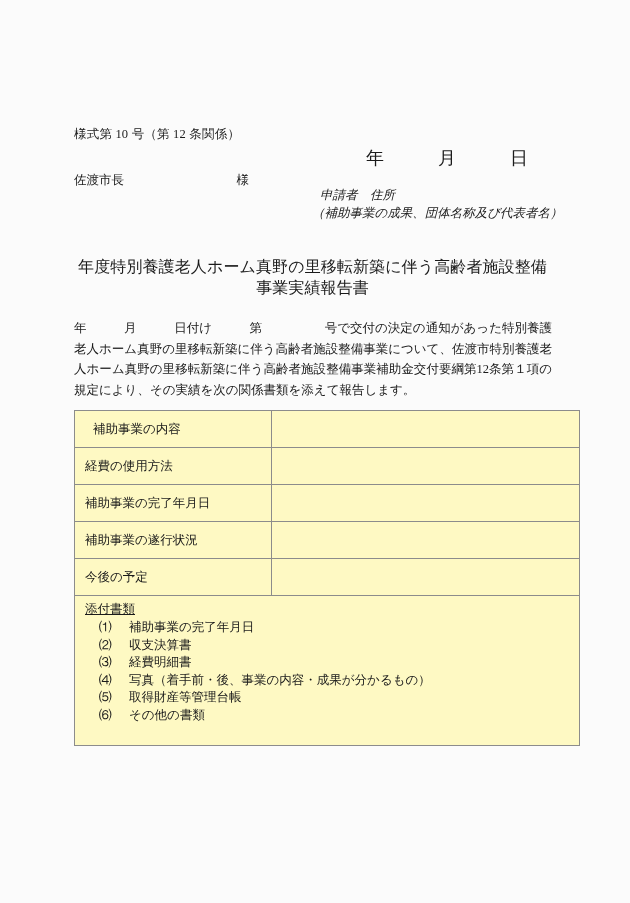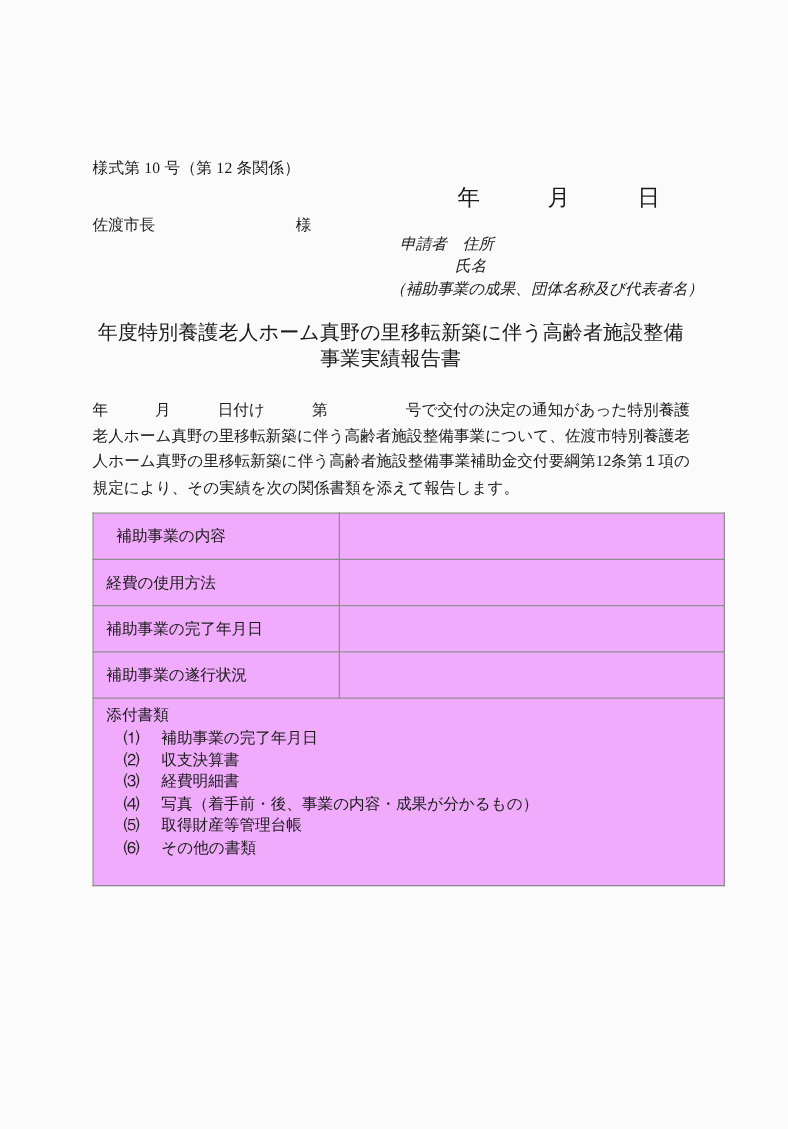--- a/index.html
+++ b/index.html
@@ -101,21 +101,21 @@
     top: 362px;
     width: 477px;
     border-collapse: collapse;
     table-layout: fixed;
     font-size: 12.5px;
   }
   .form-table td {
     border: 1px solid #8c8c8c;
     vertical-align: middle;
     padding: 0;
-    background: #f0abfc;
+    background: #fef9c3;
   }
   .form-table td.label {
     width: 170px;
     padding: 6px 8px 6px 10px;
     line-height: 18px;
   }
   .form-table tr.first-row td.label {
     padding-left: 18px;
   }
   .form-table td.value {
@@ -128,20 +128,21 @@
   
   .attach-cell {
     padding: 5px 8px 12px 10px !important;
     vertical-align: top !important;
     height: 132px;
   }
   .attach-title {
     font-size: 12.5px;
     line-height: 17px;
     margin: 0 0 1px 0;
+    text-decoration: underline;
   }
   .attach-list {
     list-style: none;
     margin: 0;
     padding: 0 0 0 14px;
   }
   .attach-list li {
     font-size: 12.5px;
     line-height: 17.5px;
     white-space: nowrap;
@@ -158,21 +159,20 @@
 <div class="page">
 
   <div class="form-code">様式第 10 号（第 12 条関係）</div>
 
   <div class="date-line">年　　　月　　　日</div>
 
   <div class="addressee">佐渡市長　　　　　　　　　様</div>
 
   <div class="applicant-block">
     <span class="ln applicant-row-1">申請者　住所</span>
-    <span class="ln applicant-row-2">氏名</span>
     <span class="ln applicant-row-3">（補助事業の成果、団体名称及び代表者名）</span>
   </div>
 
   <div class="doc-title">年度特別養護老人ホーム真野の里移転新築に伴う高齢者施設整備事業実績報告書</div>
 
   <div class="body-para">
     <span class="lead">年　　　月　　　日付け　　　第　　　　　号</span><span>で交付の決定の通知があった特別養護老人ホーム真野の里移転新築に伴う高齢者施設整備事業について、佐渡市特別養護老人ホーム真野の里移転新築に伴う高齢者施設整備事業補助金交付要綱第12条第１項の規定により、その実績を次の関係書類を添えて報告します。</span>
   </div>
 
   <table class="form-table">
@@ -186,20 +186,24 @@
         <td class="value"></td>
       </tr>
       <tr class="row-h-short">
         <td class="label">補助事業の完了年月日</td>
         <td class="value"></td>
       </tr>
       <tr class="row-h-short">
         <td class="label">補助事業の遂行状況</td>
         <td class="value"></td>
       </tr>
+      <tr class="row-h-short">
+        <td class="label">今後の予定</td>
+        <td class="value"></td>
+      </tr>
       <tr>
         <td class="attach-cell" colspan="2">
           <div class="attach-title">添付書類</div>
           <ul class="attach-list">
             <li>
               <span class="attach-num">⑴</span><span>補助事業の完了年月日</span>
             </li>
             <li>
               <span class="attach-num">⑵</span><span>収支決算書</span>
             </li>

